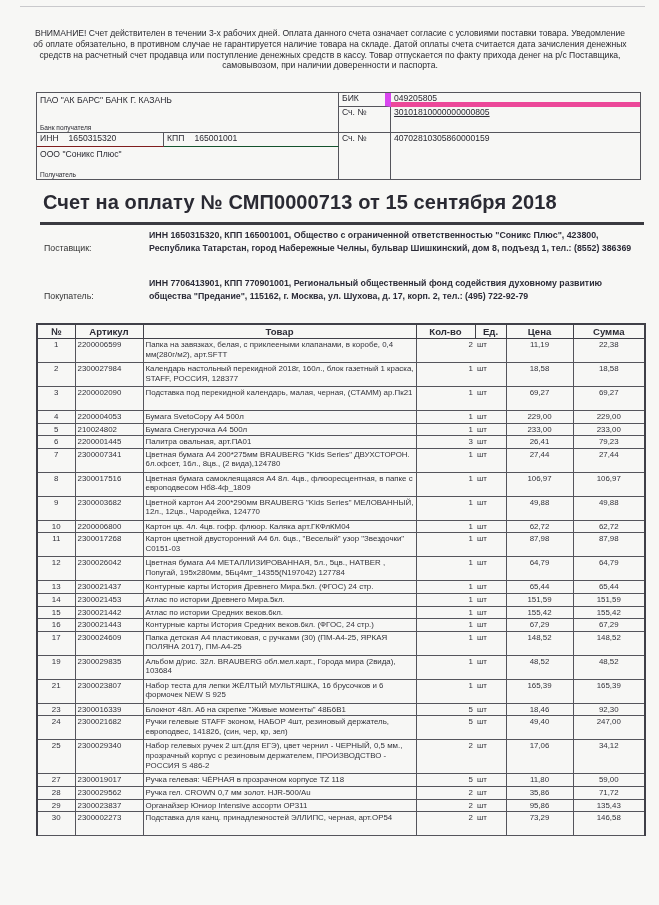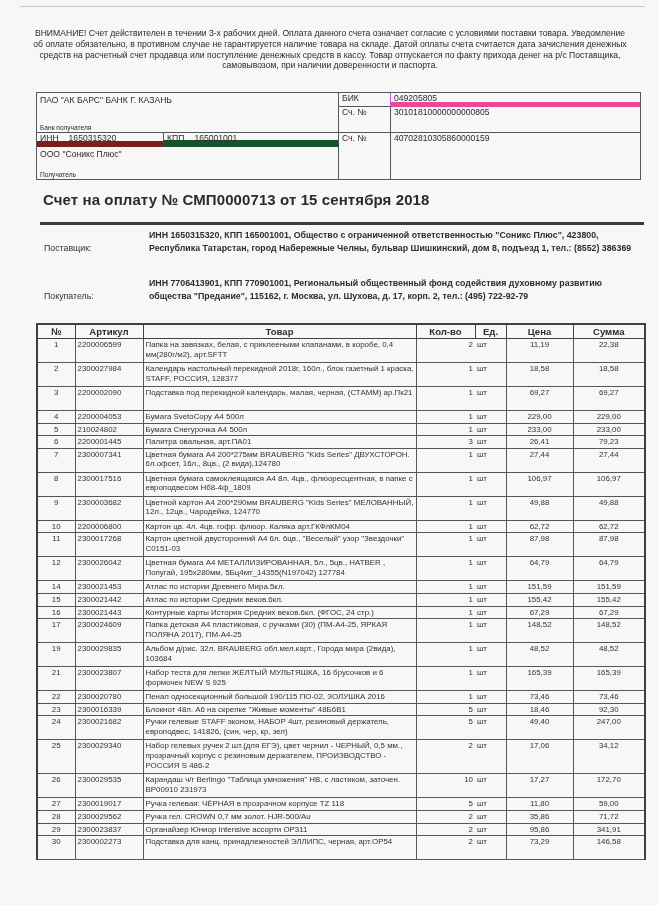--- a/index.html
+++ b/index.html
@@ -13,36 +13,36 @@
   .page { position: absolute; left: 0; top: 0; width: 659px; height: 905px; }
   .topline { position: absolute; left: 20px; top: 6px; width: 625px; height: 1px; background: #c9c9cc; }
   .notice {
     position: absolute; left: 30px; top: 28px; width: 600px;
     font-size: 8.6px; line-height: 10.8px; text-align: center; color: #2a2a30;
   }
   
   .bank { position: absolute; left: 36px; top: 92px; width: 605px; height: 88px; border: 1px solid #55555c; box-sizing: border-box; font-size: 8.6px; }
   .bank .cell { position: absolute; box-sizing: border-box; }
   .b-left-top { left: 0; top: 0; width: 302px; height: 40px; border-right: 1px solid #55555c; border-bottom: 1px solid #55555c; }
-  .b-bik-l { left: 302px; top: 0; width: 52px; height: 14px; border-right: 1px solid #d946ef; border-bottom: 1px solid #55555c; padding-left: 3px; }
+  .b-bik-l { left: 302px; top: 0; width: 52px; height: 14px; border-right: 6px solid #d946ef; border-bottom: 1px solid #55555c; padding-left: 3px; }
   .b-bik-v { left: 354px; top: 0; width: 249px; height: 14px; border-bottom: 5px solid #ec4899; padding-left: 3px; }
   .b-acc-l { left: 302px; top: 14px; width: 52px; height: 26px; border-right: 1px solid #55555c; border-bottom: 1px solid #55555c; padding-left: 3px; }
-  .b-acc-v { left: 354px; top: 14px; width: 249px; height: 26px; border-bottom: 1px solid #55555c; padding-left: 3px; }
-  .b-inn { left: 0; top: 40px; width: 127px; height: 14px; border-right: 1px solid #55555c; border-bottom: 6px solid #7f1d1d; padding-left: 3px; }
-  .b-kpp { left: 127px; top: 40px; width: 175px; height: 14px; border-right: 1px solid #55555c; border-bottom: 7px solid #14532d; padding-left: 3px; }
+  .b-acc-v { left: 354px; top: 14px; width: 249px; height: 26px; border-bottom: 1px solid #55555c; padding-left: 3px; text-decoration: underline; }
+  .b-inn { left: 0; top: 40px; width: 127px; height: 14px; border-right: 1px solid #55555c; border-bottom: 1px solid #7f1d1d; padding-left: 3px; }
+  .b-kpp { left: 127px; top: 40px; width: 175px; height: 14px; border-right: 1px solid #55555c; border-bottom: 1px solid #14532d; padding-left: 3px; }
   .b-recv { left: 0; top: 54px; width: 302px; height: 32px; border-right: 1px solid #55555c; padding-left: 3px; }
   .b-acc2-l { left: 302px; top: 40px; width: 52px; height: 46px; border-right: 1px solid #55555c; padding-left: 3px; }
   .b-acc2-v { left: 354px; top: 40px; width: 249px; height: 46px; padding-left: 3px; }
   .small { font-size: 6.6px; position: absolute; left: 3px; bottom: 1px; }
   .bankname { position: absolute; left: 3px; top: 2px; }
   .b-inn span.gap, .b-kpp span.gap { display: inline-block; width: 10px; }
 
   .title {
     position: absolute; left: 43px; top: 191px;
-    font-size: 15px; font-weight: bold; color: #2a2a33; letter-spacing: 0.1px;
+    font-size: 20px; font-weight: bold; color: #2a2a33; letter-spacing: 0.1px;
   }
   .rule { position: absolute; left: 40px; top: 222px; width: 604px; height: 3px; background: #3a3a40; }
 
   .party { position: absolute; left: 36px; width: 600px; font-size: 8.8px; line-height: 12.8px; }
   .party .lbl { position: absolute; left: 8px; top: 13px; font-weight: normal; color: #333; }
   .party .txt { position: absolute; left: 73px; top: 0; width: 490px; font-weight: bold; color: #2c2c38; margin-left: 40px; }
   .supplier { top: 229px; }
   .buyer { top: 277px; }
 
   
@@ -239,20 +239,29 @@
         <tr class="two">
           <td class="num">12</td>
           <td class="art">2300026042</td>
           <td class="name">Цветная бумага А4 МЕТАЛЛИЗИРОВАННАЯ, 5л., 5цв., HATBER , Попугай, 195х280мм, 5Бц4мт_14355(N197042)  127784</td>
           <td class="qty">1</td>
           <td class="unit">шт</td>
           <td class="price">64,79</td>
           <td class="sum">64,79</td>
         </tr>
         <tr>
+          <td class="num">13</td>
+          <td class="art">2300021437</td>
+          <td class="name">Контурные карты История Древнего Мира.5кл. (ФГОС) 24 стр.</td>
+          <td class="qty">1</td>
+          <td class="unit">шт</td>
+          <td class="price">65,44</td>
+          <td class="sum">65,44</td>
+        </tr>
+        <tr>
           <td class="num">14</td>
           <td class="art">2300021453</td>
           <td class="name">Атлас по истории Древнего Мира.5кл.</td>
           <td class="qty">1</td>
           <td class="unit">шт</td>
           <td class="price">151,59</td>
           <td class="sum">151,59</td>
         </tr>
         <tr>
           <td class="num">15</td>
@@ -291,29 +300,20 @@
           <td class="sum">48,52</td>
         </tr>
         <tr class="two">
           <td class="num">21</td>
           <td class="art">2300023807</td>
           <td class="name">Набор теста для лепки  ЖЁЛТЫЙ МУЛЬТЯШКА, 16 брусочков и 6 формочек NEW  S 925</td>
           <td class="qty">1</td>
           <td class="unit">шт</td>
           <td class="price">165,39</td>
           <td class="sum">165,39</td>
-        </tr>
-        <tr>
-          <td class="num">22</td>
-          <td class="art">2300020780</td>
-          <td class="name">Пенал односекционный большой 190/115  ПО-02, ЗОЛУШКА 2016</td>
-          <td class="qty">1</td>
-          <td class="unit">шт</td>
-          <td class="price">73,46</td>
-          <td class="sum">73,46</td>
         </tr>
         <tr>
           <td class="num">23</td>
           <td class="art">2300016339</td>
           <td class="name">Блокнот 48л. А6 на скрепке "Живые моменты" 48Б6В1</td>
           <td class="qty">5</td>
           <td class="unit">шт</td>
           <td class="price">18,46</td>
           <td class="sum">92,30</td>
         </tr>
@@ -328,29 +328,20 @@
         </tr>
         <tr class="three">
           <td class="num">25</td>
           <td class="art">2300029340</td>
           <td class="name">Набор гелевых ручек 2 шт.(для ЕГЭ), цвет чернил - ЧЕРНЫЙ, 0,5 мм., прозрачный корпус с резиновым держателем, ПРОИЗВОДСТВО - РОССИЯ  S 486-2</td>
           <td class="qty">2</td>
           <td class="unit">шт</td>
           <td class="price">17,06</td>
           <td class="sum">34,12</td>
         </tr>
-        <tr class="two">
-          <td class="num">26</td>
-          <td class="art">2300029535</td>
-          <td class="name">Карандаш ч/г Berlingo "Таблица умножения" НВ, с ластиком, заточен.  ВР00910  231973</td>
-          <td class="qty">10</td>
-          <td class="unit">шт</td>
-          <td class="price">17,27</td>
-          <td class="sum">172,70</td>
-        </tr>
         <tr>
           <td class="num">27</td>
           <td class="art">2300019017</td>
           <td class="name">Ручка гелевая: ЧЁРНАЯ в прозрачном корпусе  TZ 118</td>
           <td class="qty">5</td>
           <td class="unit">шт</td>
           <td class="price">11,80</td>
           <td class="sum">59,00</td>
         </tr>
         <tr>
@@ -362,21 +353,21 @@
           <td class="price">35,86</td>
           <td class="sum">71,72</td>
         </tr>
         <tr>
           <td class="num">29</td>
           <td class="art">2300023837</td>
           <td class="name">Органайзер Юниор Intensive ассорти  ОР311</td>
           <td class="qty">2</td>
           <td class="unit">шт</td>
           <td class="price">95,86</td>
-          <td class="sum">341,91</td>
+          <td class="sum">135,43</td>
         </tr>
         <tr class="two">
           <td class="num">30</td>
           <td class="art">2300002273</td>
           <td class="name">Подставка для канц. принадлежностей  ЭЛЛИПС, черная, арт.ОР54</td>
           <td class="qty">2</td>
           <td class="unit">шт</td>
           <td class="price">73,29</td>
           <td class="sum">146,58</td>
         </tr>

